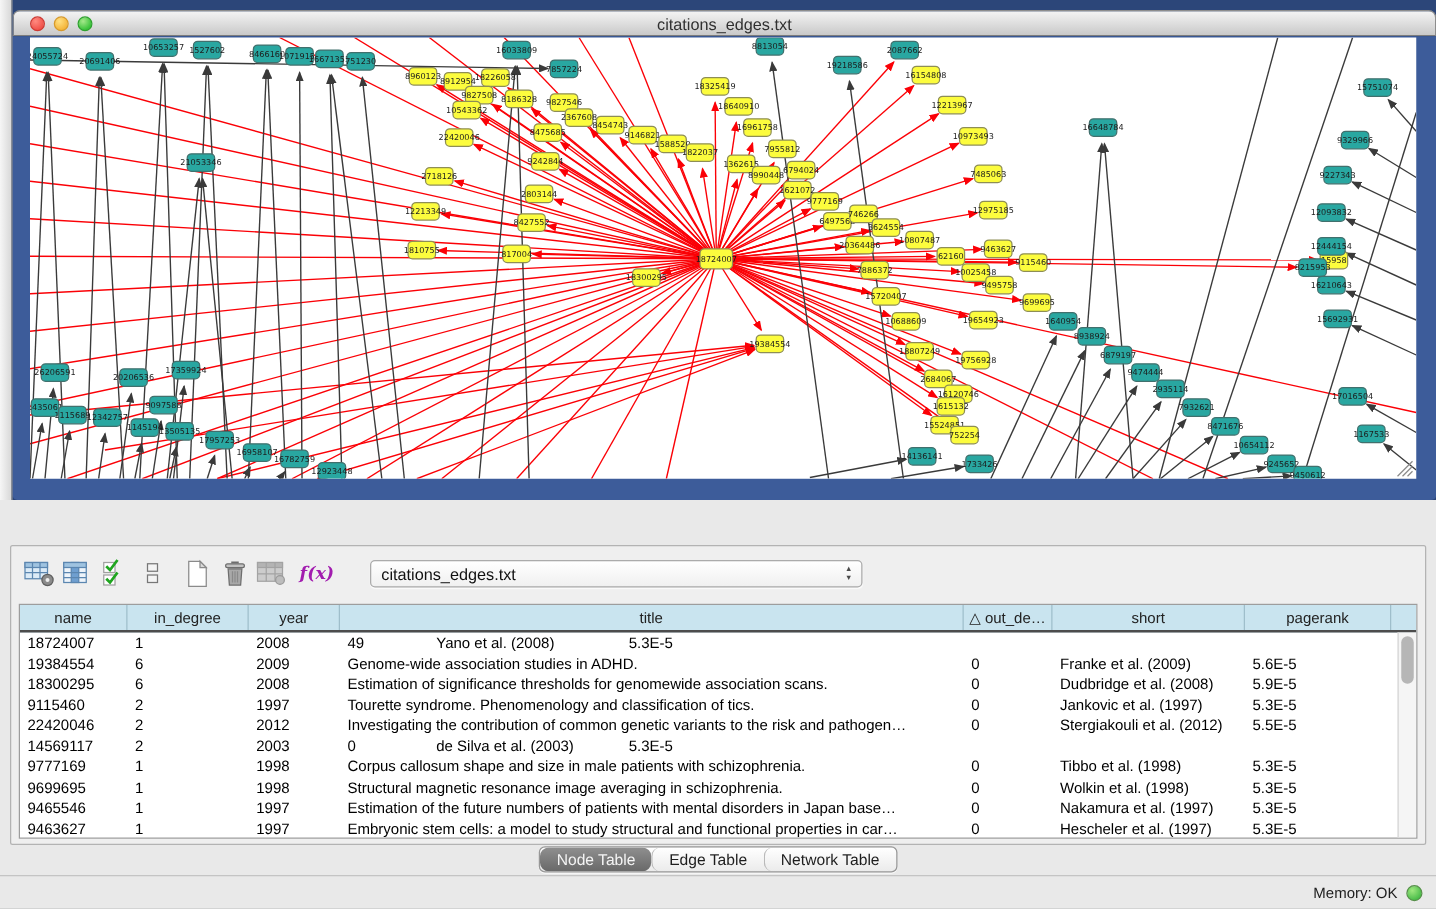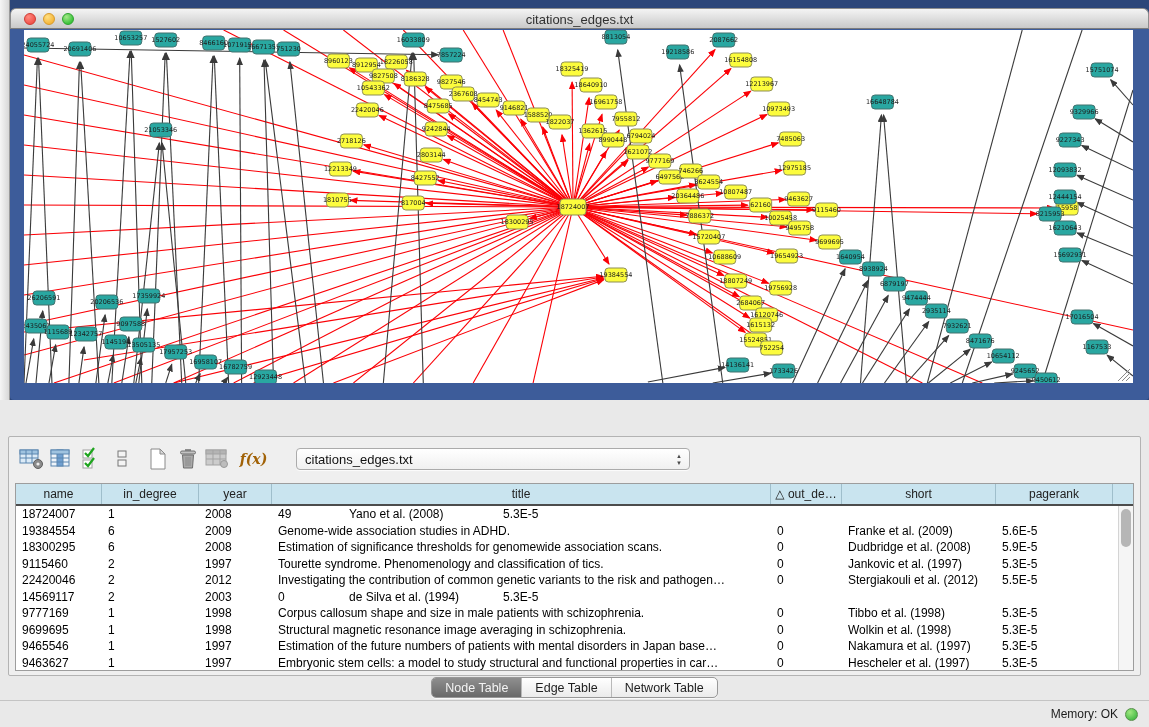--- a/index.html
+++ b/index.html
@@ -42,21 +42,21 @@
   .float-icon .sq1 { position:absolute; left:3px; top:1px; width:8px; height:8px; border:1px solid #8a8a52; background:#f4f4ec; }
   .float-icon .sq2 { position:absolute; left:0px; top:7px; width:5px; height:5px; border:1px solid #2d4d7d; }
   .float-icon .sq3 { position:absolute; left:9px; top:9px; width:4px; height:4px; border:1px solid #2d4d7d; }
   .close-icon { font-size:15px; font-weight:bold; color:#1d1d1d; line-height:16px; }
   .tp-body { position:absolute; left:8px; right:8px; top:36px; height:240px;
     background:#efefef; border:1px solid #b3b3b3; border-radius:2px; }
   
   .toolbar { position:absolute; left:0; right:0; top:0; height:44px; display:flex; align-items:center; padding-left:9px; }
   .tbtn { width:27px; height:28px; display:flex; align-items:center; justify-content:center; margin-right:3px; }
   .tbtn.gap { margin-left:6px; }
-  .fx { font-family:"DejaVu Serif",serif; font-style:italic; font-weight:bold; font-size:14px; color:#a16207; }
+  .fx { font-family:"DejaVu Serif",serif; font-style:italic; font-weight:bold; font-size:14px; color:#a21caf; }
   .combo { position:relative; margin-left:26px; width:394px; height:22px; border:1px solid #ababab; border-radius:4px;
     background:linear-gradient(#ffffff,#f0f0f0); display:flex; align-items:center; padding:0 20px 0 8px;
     font-size:13px; color:#111; box-shadow:0 1px 1px rgba(255,255,255,.8); }
   .combo-arrows { position:absolute; right:7px; top:4px; display:flex; flex-direction:column;
     font-size:6px; line-height:7px; color:#4a4a4a; }
   
   .table-wrap { position:absolute; left:6px; right:6px; top:46px; bottom:4px; background:#ffffff;
     border:1px solid #9d9d9d; overflow:hidden; }
   .thead { display:flex; height:22px; background:#c9e4ef; border-bottom:2px solid #4c4c4c; }
   .th { display:flex; align-items:center; justify-content:center; font-size:12px; color:#222;
@@ -64,21 +64,21 @@
   .tbody .tr { display:flex; height:16.5px; align-items:center; }
   .td { font-size:12px; color:#000; padding-left:6px; overflow:hidden; white-space:nowrap; flex:none; }
   .col-name{width:86px} .col-in_degree{width:97px} .col-year{width:73px} .col-title{width:499px}
   .col-out_degree{width:71px} .col-short{width:154px} .col-pagerank{width:117px}
   .vscroll { position:absolute; right:0; top:22px; bottom:0; width:15px; background:#f5f5f5; border-left:1px solid #d4d4d4; }
   .vthumb { position:absolute; left:2px; right:2px; top:3px; height:38px; background:#b6b6b6; border-radius:6px; }
   
   .tabbar { position:absolute; left:0; right:0; top:277px; height:22px; display:flex; justify-content:center; }
   .seg { display:flex; height:21px; border:1px solid #989898; border-radius:5px; overflow:hidden;
     background:linear-gradient(#ffffff,#ebebeb); box-shadow:0 1px 0 rgba(255,255,255,.7); }
-  .tab { padding:0 13px; line-height:20px; font-size:12.5px; color:#1e1e1e; border-left:1px solid #b9b9b9; }
+  .tab { padding:0 13px; line-height:20px; font-size:12.5px; color:#1e1e1e; border-left:1px solid #b9b9b9;border-radius:7px; }
   .tab:first-child { border-left:none; }
   .tab.sel { background:linear-gradient(#8f8f8f,#696969); color:#f4f4f4; }
   
   .statusbar { position:absolute; left:0; bottom:0; width:100%; height:27px; background:#e9e9e9;
     border-top:1px solid #c4c4c4; display:flex; align-items:center; justify-content:flex-end; padding-right:11px; gap:7px; }
   .mem-label { font-size:12px; color:#1d1d1d; }
   .mem-dot { width:13px; height:13px; border-radius:50%; border:1px solid #57904a;
     background:radial-gradient(circle at 35% 30%, #9fe87f,#49bc49 75%); }
 </style>
 </head>
@@ -852,21 +852,21 @@
               <div class="td col-title">Investigating the contribution of common genetic variants to the risk and pathogen…</div>
               <div class="td col-out_degree">0</div>
               <div class="td col-short">Stergiakouli et al. (2012)</div>
               <div class="td col-pagerank">5.5E-5</div>
             </div>
             <div class="tr">
               <div class="td col-name">14569117</div>
               <div class="td col-in_degree">2</div>
               <div class="td col-year">2003</div>
               <div class="td col-out_degree">0</div>
-              <div class="td col-short">de Silva et al. (1994)</div>
+              <div class="td col-short">de Silva et al. (2003)</div>
               <div class="td col-pagerank">5.3E-5</div>
             </div>
             <div class="tr">
               <div class="td col-name">9777169</div>
               <div class="td col-in_degree">1</div>
               <div class="td col-year">1998</div>
               <div class="td col-title">Corpus callosum shape and size in male patients with schizophrenia.</div>
               <div class="td col-out_degree">0</div>
               <div class="td col-short">Tibbo et al. (1998)</div>
               <div class="td col-pagerank">5.3E-5</div>

